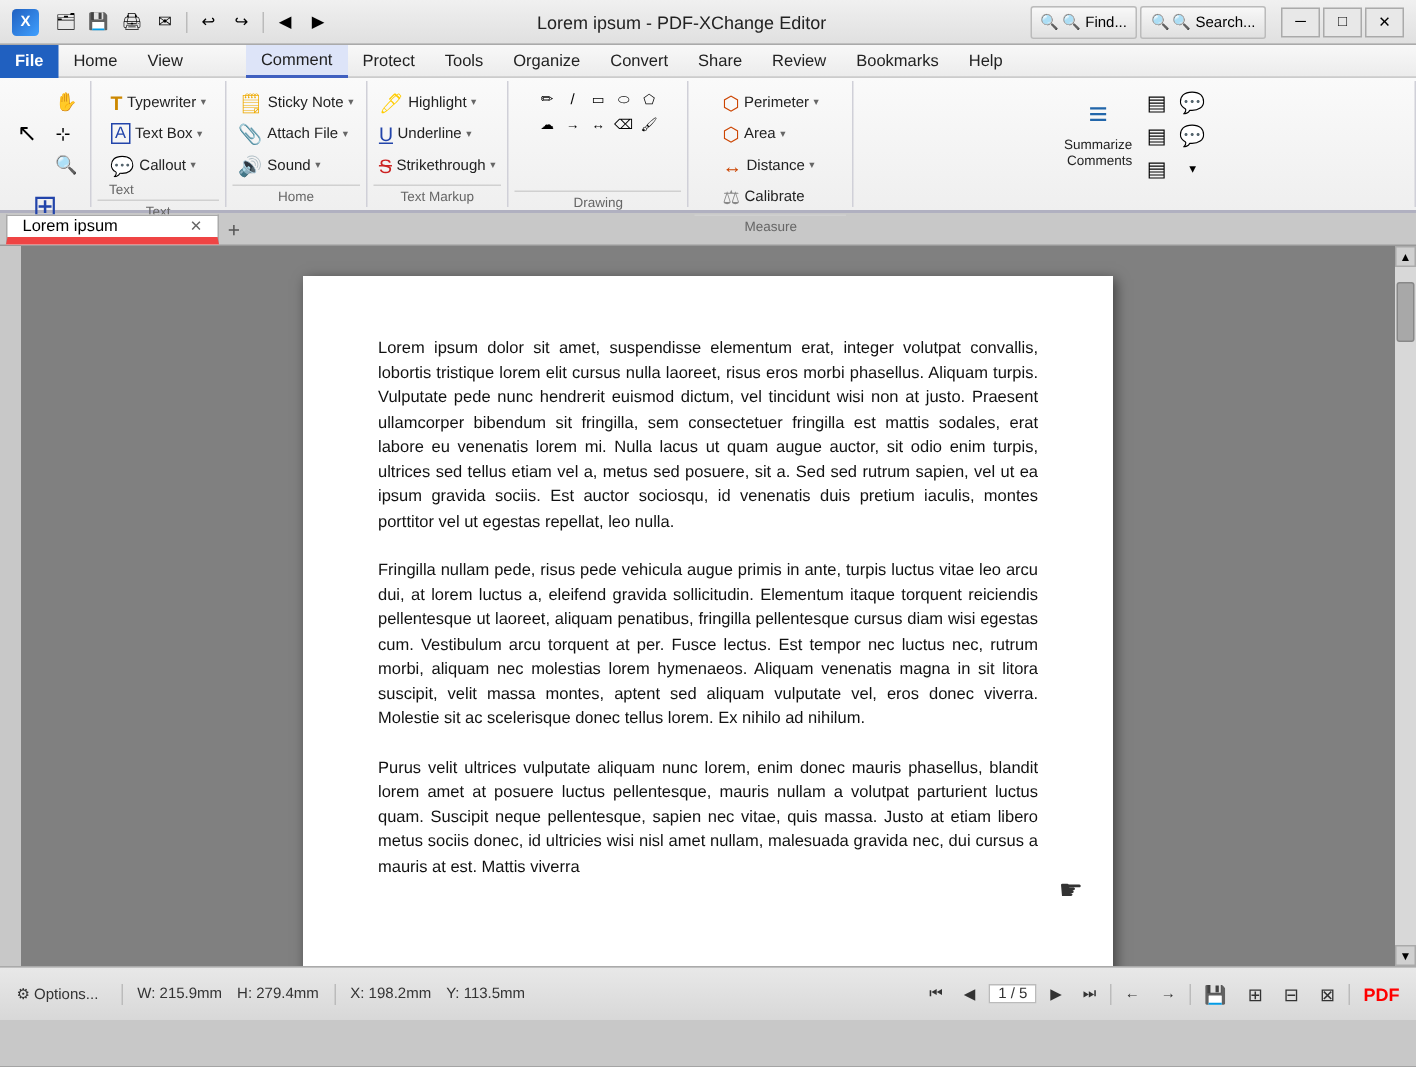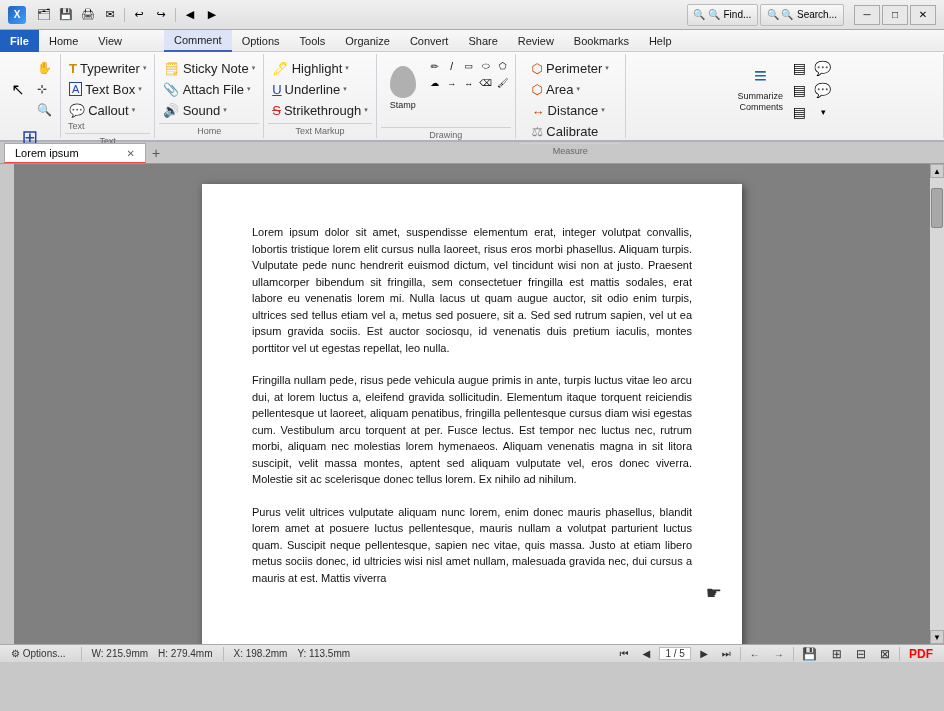--- a/index.html
+++ b/index.html
@@ -94,21 +94,21 @@
       flex-direction: row;
       align-items: center;
       gap: 3px;
       cursor: pointer;
       border: 1px solid transparent;
       border-radius: 2px;
       padding: 1px 3px;
       height: 20px;
       white-space: nowrap;
     }
-    .ribbon-btn-small .label { font-size: 13px; color: #222; }
+    .ribbon-btn-small .label { font-size: 10px; color: #222; }
     .ribbon-col { display: flex; flex-direction: column; gap: 1px; justify-content: flex-start; padding-top: 2px; }
     .dropdown-arrow { font-size: 7px; color: #666; }
 
     
     #tab-bar {
       background: #c8c8c8;
       height: 22px;
       display: flex;
       align-items: flex-end;
       padding: 0 4px;
@@ -119,21 +119,21 @@
       border: 1px solid #aaa;
       border-bottom: none;
       padding: 2px 10px;
       cursor: pointer;
       font-size: 11px;
       display: flex;
       align-items: center;
       gap: 6px;
       height: 20px;
     }
-    .doc-tab.active { background: #ffffff; border-bottom: 1px solid #ef4444; gap: 48px; }
+    .doc-tab.active { background: #ffffff; border-bottom: 5px solid #ef4444; gap: 48px; }
     .doc-tab .close { font-size: 10px; color: #666; }
     .tab-new { width: 20px; height: 20px; display: flex; align-items: center; justify-content: center; cursor: pointer; font-size: 14px; color: #555; border: 1px solid transparent; }
 
     
     #main-content {
       display: flex;
       height: calc(711px - 30px - 22px - 22px - 90px - 22px - 24px);
       overflow: hidden;
     }
     #doc-area {
@@ -156,21 +156,21 @@
     }
     #page p { font-size: 11px; line-height: 1.5; color: #111; text-align: justify; margin-bottom: 16px; }
     #scrollbar-right { width: 14px; background: #d0d0d0; display: flex; flex-direction: column; }
     .scrollbar-track { flex: 1; background: #d8d8d8; position: relative; }
     .scrollbar-thumb { width: 12px; height: 40px; background: #a8a8a8; border: 1px solid #888; border-radius: 2px; position: absolute; top: 10px; left: 1px; }
     .scroll-arrow { width: 14px; height: 14px; background: #d0d0d0; display: flex; align-items: center; justify-content: center; font-size: 8px; cursor: pointer; border: 1px solid #aaa; }
 
     
     #statusbar {
       background: linear-gradient(to bottom, #e8e8e8, #d8d8d8);
-      height: 18px;
+      height: 36px;
       display: flex;
       align-items: center;
       border-top: 1px solid #aaa;
       padding: 0 6px;
       gap: 10px;
       font-size: 10px;
       color: #333;
     }
     .status-sep { width: 1px; height: 14px; background: #bbb; }
     .status-btn { cursor: pointer; padding: 1px 4px; border: 1px solid transparent; border-radius: 2px; }
@@ -213,37 +213,38 @@
       <div class="qa-btn">🖨</div>
       <div class="qa-btn">✉</div>
       <div class="qa-sep"></div>
       <div class="qa-btn">↩</div>
       <div class="qa-btn">↪</div>
       <div class="qa-sep"></div>
       <div class="qa-btn">◀</div>
       <div class="qa-btn">▶</div>
     </div>
   </div>
+  <div id="titlebar-title">Lorem ipsum - PDF-XChange Editor</div>
   <div id="titlebar-controls">
     <div style="display:flex;align-items:center;gap:2px;margin-right:8px;">
       <div class="find-btn">🔍 <span>🔍 Find...</span></div>
       <div class="find-btn">🔍 <span>🔍 Search...</span></div>
     </div>
     <div class="win-btn">─</div>
     <div class="win-btn">□</div>
     <div class="win-btn close">✕</div>
   </div>
 </div>
 
 <div id="menubar">
   <div class="menu-item" style="background:#2060c0;color:white;font-weight:bold;">File</div>
   <div class="menu-item">Home</div>
   <div class="menu-item">View</div>
   <div class="menu-item active" style="background:#dde4f8;border-bottom:2px solid #4060c0;">Comment</div>
-  <div class="menu-item">Options</div>
+  <div class="menu-item">Protect</div>
   <div class="menu-item">Tools</div>
   <div class="menu-item">Organize</div>
   <div class="menu-item">Convert</div>
   <div class="menu-item">Share</div>
   <div class="menu-item">Review</div>
   <div class="menu-item">Bookmarks</div>
   <div class="menu-item">Help</div>
 </div>
 
 <div id="ribbon">
@@ -337,24 +338,20 @@
           <span class="dropdown-arrow">▾</span>
         </div>
       </div>
     </div>
     <div class="ribbon-group-label">Text Markup</div>
   </div>
 
   <div class="ribbon-group" style="min-width:120px;">
     <div class="ribbon-group-content" style="align-items:flex-start;">
 
-      <div class="ribbon-btn-large" style="width:44px;min-height:64px;">
-        <div class="stamp-figure"></div>
-        <span class="label">Stamp</span>
-      </div>
 
       <div style="display:grid;grid-template-columns:repeat(5,16px);grid-template-rows:repeat(4,16px);gap:1px;padding-top:2px;">
         <div class="ribbon-btn-small" style="font-size:10px;padding:0;width:16px;height:16px;justify-content:center;">✏</div>
         <div class="ribbon-btn-small" style="font-size:10px;padding:0;width:16px;height:16px;justify-content:center;">/</div>
         <div class="ribbon-btn-small" style="font-size:9px;padding:0;width:16px;height:16px;justify-content:center;">▭</div>
         <div class="ribbon-btn-small" style="font-size:9px;padding:0;width:16px;height:16px;justify-content:center;">⬭</div>
         <div class="ribbon-btn-small" style="font-size:9px;padding:0;width:16px;height:16px;justify-content:center;">⬠</div>
         <div class="ribbon-btn-small" style="font-size:9px;padding:0;width:16px;height:16px;justify-content:center;">☁</div>
         <div class="ribbon-btn-small" style="font-size:9px;padding:0;width:16px;height:16px;justify-content:center;">→</div>
         <div class="ribbon-btn-small" style="font-size:9px;padding:0;width:16px;height:16px;justify-content:center;">↔</div>

